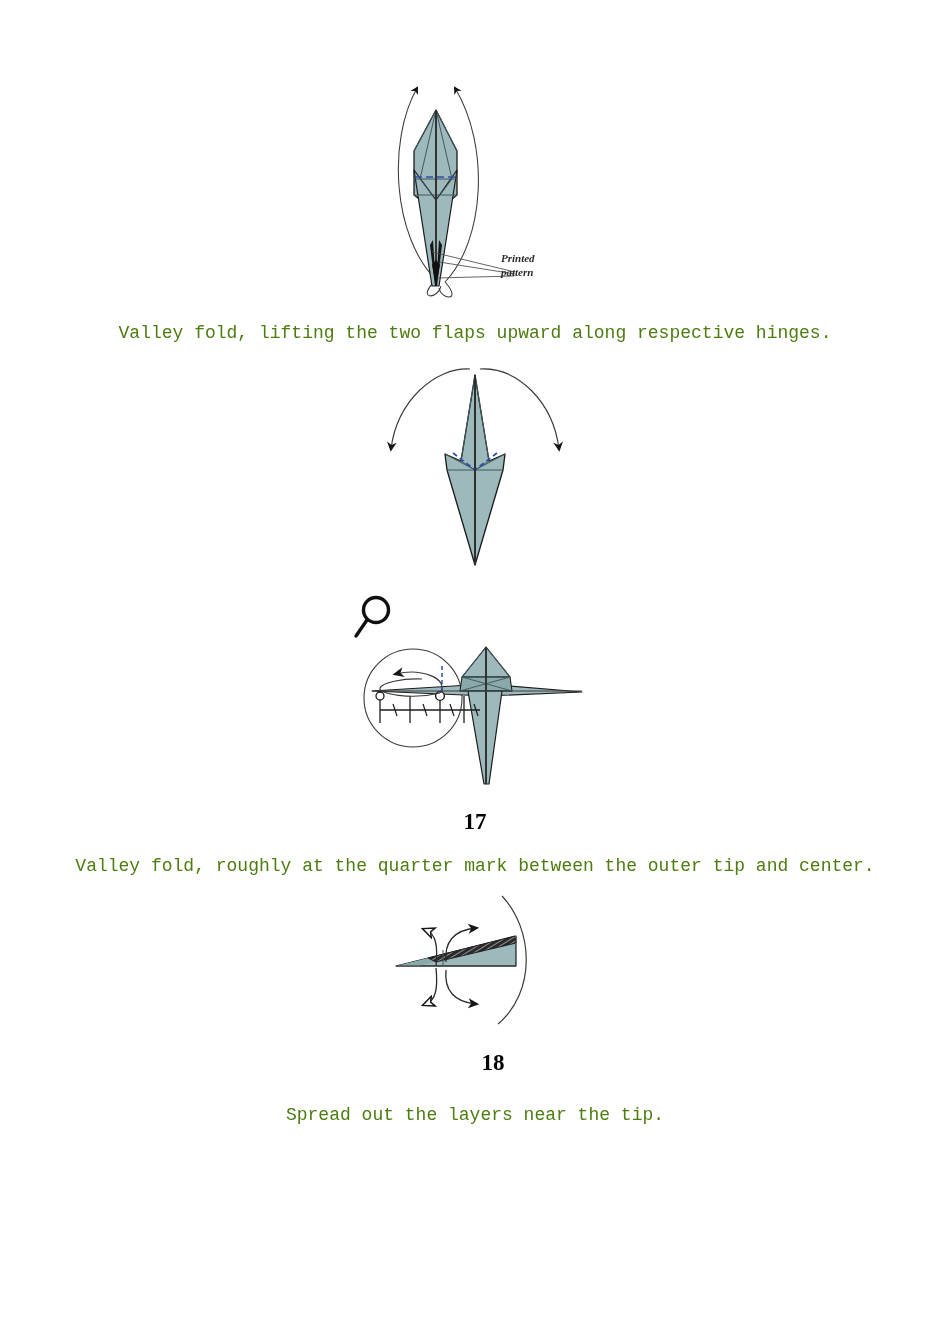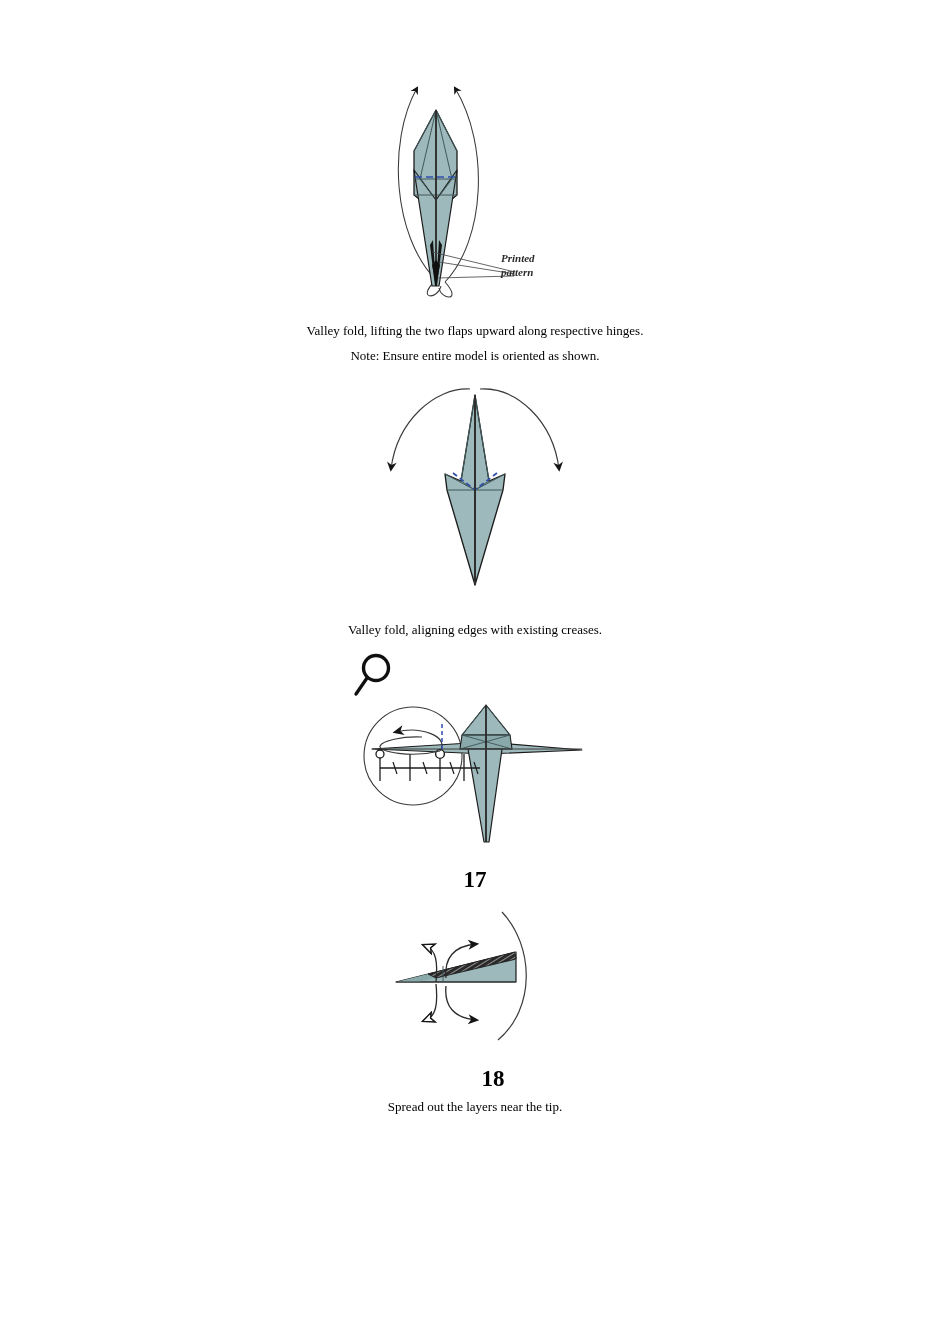--- a/index.html
+++ b/index.html
@@ -32,43 +32,43 @@
     align-items: flex-start;
   }
   .step-number {
     font-family: "Liberation Serif", "DejaVu Serif", serif;
     font-weight: bold;
     font-size: 23px;
     line-height: 1;
     color: #000000;
   }
   .caption {
-    font-family: Liberation Serif, serif;
-    font-size: 13px;
+    font-family: Liberation Mono, monospace;
+    font-size: 18px;
     line-height: 1.0;
-    color: #000000;
+    color: #4d7c0f;
     white-space: nowrap;
   }
   
   #step-15 { padding-top: 38px; margin-top: 12px; }
   #step-15 .step-number { margin-top: 10px; }
   #step-15 .caption-1 { margin-top: 24px; }
   #step-15 .caption-2 { margin-top: 12px; }
 
   #step-16 { padding-top: 11px; }
   #step-16 .step-number { margin-top: 12px; }
   #step-16 .caption-1 { margin-top: 25px; }
 
   #step-17 { padding-top: 14px; text-align: center; }
   #step-17 .step-number { margin-top: 13px; }
   #step-17 .caption-1 { margin-top: 24px; }
 
   #step-18 { padding-top: 13px; }
   #step-18 .step-number { margin-top: 18px; padding-left: 36px; }
-  #step-18 .caption-1 { margin-top: 10px; }
+  #step-18 .caption-1 { margin-top: 32px; }
 
   svg { display: block; overflow: visible; }
   .label-print {
     font-family: "Liberation Serif", "DejaVu Serif", serif;
     font-style: italic;
     font-weight: bold;
     font-size: 11px;
     fill: #2b2b2b;
   }
 </style>
@@ -122,21 +122,20 @@
         <g stroke="#4a4a4a" stroke-width="0.85" fill="none">
           <path d="M57,202 L140,222"></path>
           <path d="M64,212 L140,224"></path>
           <path d="M62,228 L139,226"></path>
         </g>
         <text class="label-print" x="126" y="212">Printed</text>
         <text class="label-print" x="126" y="226">pattern</text>
       </svg>
     </div>
     <div class="caption caption-1">Valley fold, lifting the two flaps upward along respective hinges.</div>
-    <div class="caption caption-2">Note: Ensure entire model is oriented as shown.</div>
   </section>
 
   <section class="step" id="step-16">
     <div class="figure-wrap">
       <svg width="200" height="225" viewBox="0 0 200 225">
         <defs>
           <marker id="ah16" markerWidth="10" markerHeight="10" refX="6.5" refY="5" orient="auto">
             <path d="M0.5,0.8 L9,5 L0.5,9.2 L3,5 Z" fill="#151515"></path>
           </marker>
         </defs>
@@ -161,21 +160,20 @@
 
           <path d="M100,22 L100,212" stroke="#2e2e2e" stroke-width="2" fill="none"></path>
 
           <g stroke="#2f4fb0" stroke-width="1.7" stroke-dasharray="5,3.4" fill="none">
             <path d="M78,100 L99,116"></path>
             <path d="M122,100 L101,116"></path>
           </g>
         </g>
       </svg>
     </div>
-    <div class="caption caption-1">Valley fold, aligning edges with existing creases.</div>
   </section>
 
   <section class="step" id="step-17">
     <div class="figure-wrap">
       <svg width="250" height="205" viewBox="0 0 250 205">
         <defs>
           <marker id="ah17" markerWidth="11" markerHeight="10" refX="7" refY="5" orient="auto">
             <path d="M0.5,0.8 L10,5 L0.5,9.2 L3.2,5 Z" fill="#151515"></path>
           </marker>
         </defs>
@@ -230,20 +228,21 @@
         </g>
 
         <g fill="none" stroke="#3a3a3a" stroke-width="1.2">
           <path d="M90,101 C100,86 70,76 46,82" marker-end="url(#ah17)"></path>
           <path d="M90,101 C62,108 28,102 30,96 C32,91 52,86 72,87"></path>
         </g>
         <path d="M92,74 L92,102" stroke="#2f4fb0" stroke-width="1.5" stroke-dasharray="4,3" fill="none"></path>
       </svg>
     </div>
     <div class="step-number">17</div>
+    <div class="caption caption-1">Valley fold, roughly at the quarter mark between the outer tip and center.</div>
   </section>
 
   <section class="step" id="step-18">
     <div class="figure-wrap">
       <svg width="175" height="145" viewBox="0 0 175 145">
         <defs>
           <marker id="ah18s" markerWidth="10" markerHeight="9" refX="6.5" refY="4.5" orient="auto">
             <path d="M0.5,0.6 L9,4.5 L0.5,8.4 L2.8,4.5 Z" fill="#151515"></path>
           </marker>
           <marker id="ah18h" markerWidth="11" markerHeight="10" refX="7" refY="5" orient="auto">

